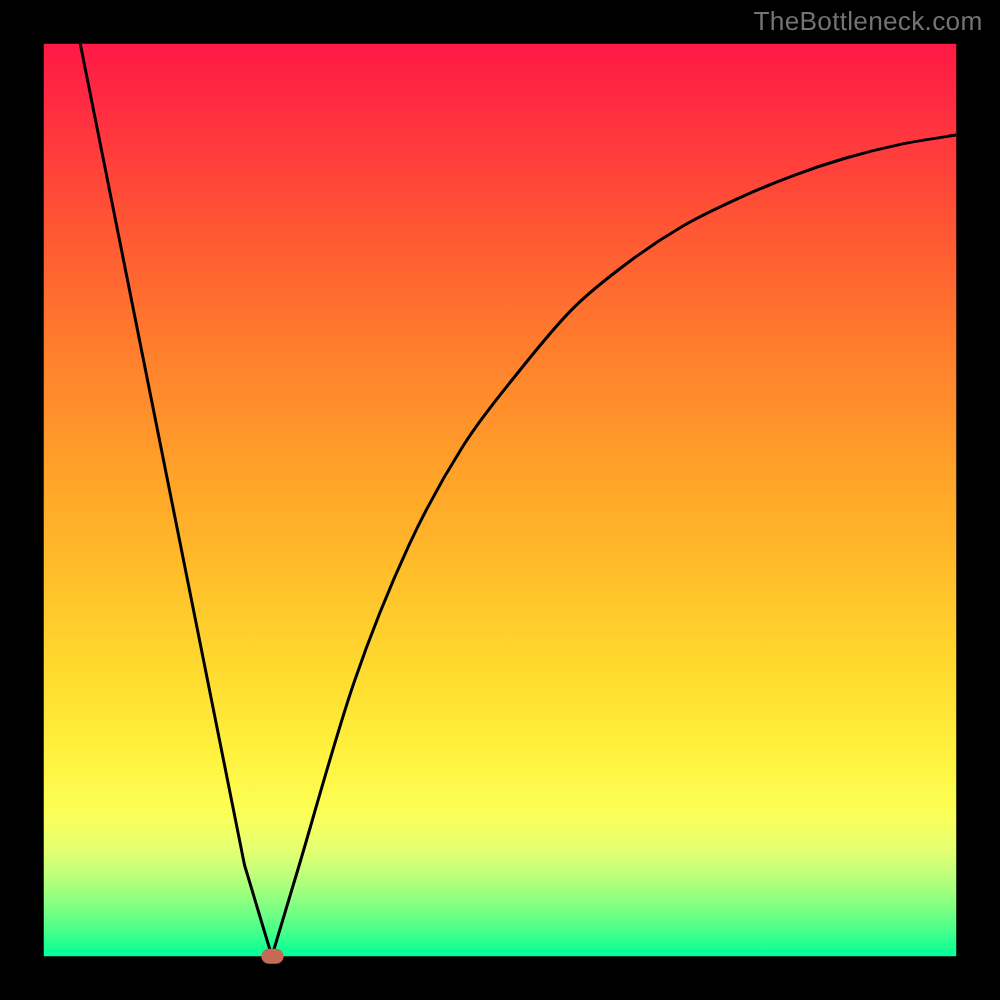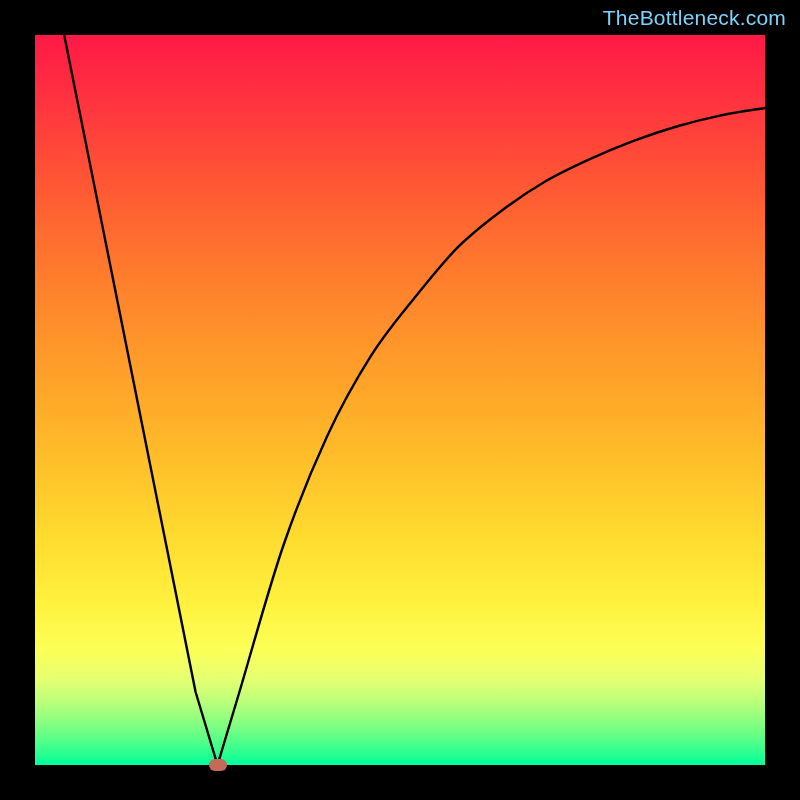--- a/index.html
+++ b/index.html
@@ -41,21 +41,21 @@
       #1aff94 99%,
       #00ffa0 100%
     );
   }
   .source-label {
     position: absolute;
     top: 6px;
     right: 14px;
     font-family: Arial, Helvetica, sans-serif;
     font-size: 21px;
-    color: #7dd3fc;
+    color: #737373;
     font-weight: 500;
     letter-spacing: 0.2px;
     text-align: center;
   }
   svg.curve {
     position: absolute;
     left: 0;
     top: 0;
     width: 730px;
     height: 730px;

